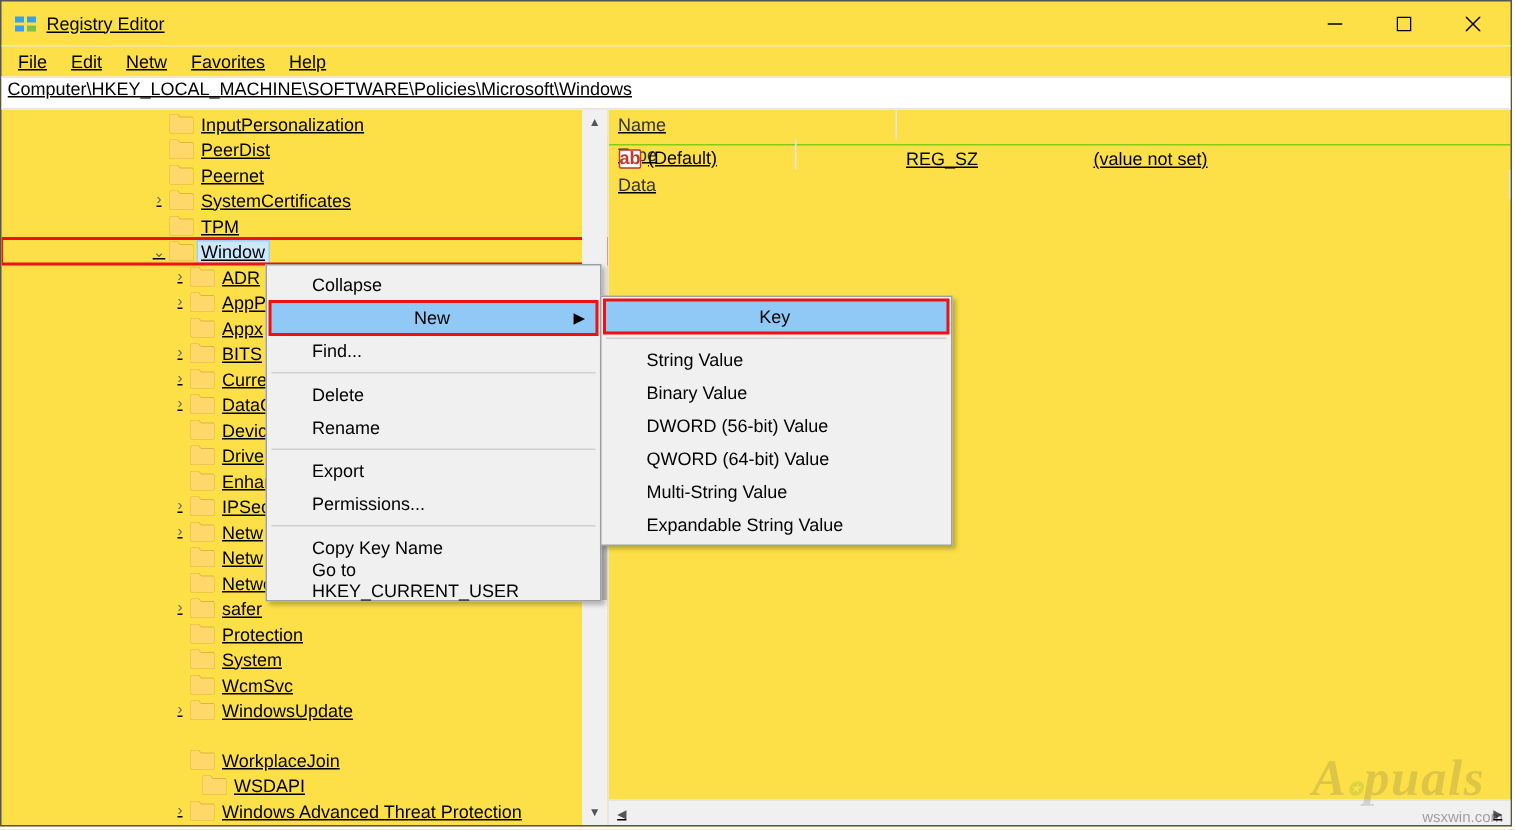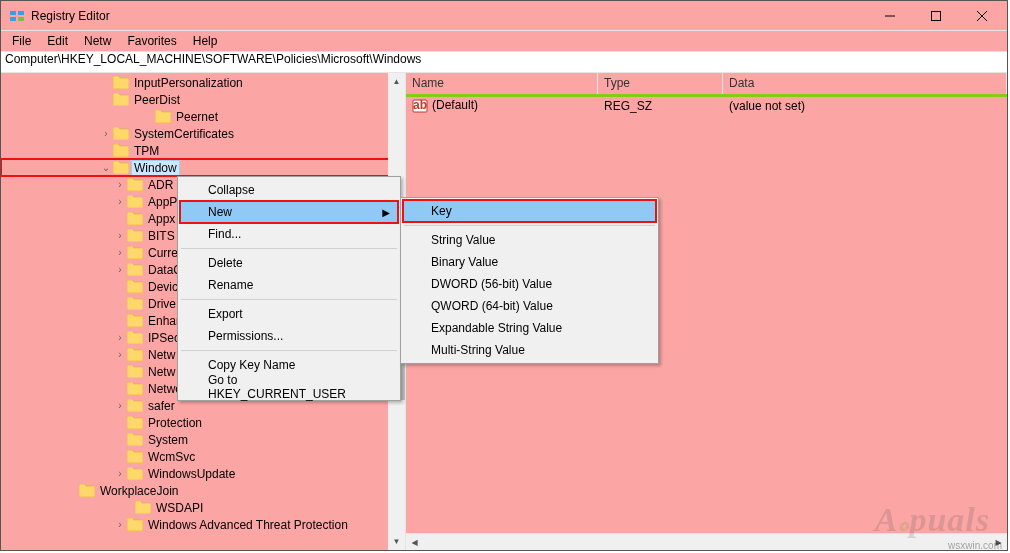--- a/index.html
+++ b/index.html
@@ -1,17 +1,17 @@
 <!DOCTYPE html>
 <html><head>
   <meta charset="utf-8">
   <style>
     * { box-sizing: border-box; margin: 0; padding: 0; font-family: "Segoe UI", Tahoma, sans-serif; font-size: 12px; }
     body { background: #fff; width: 1010px; height: 553px; overflow: hidden; position: relative; }
-    .window { border: 1px solid #555; width: 1008px; height: 551px; display: flex; flex-direction: column; background: #fca5a5; }
+    .window { border: 1px solid #555; width: 1008px; height: 551px; display: flex; flex-direction: column; background: #fde047; text-decoration: underline; }
 
     
     .titlebar { height: 30px; display: flex; align-items: center; padding: 0 2px 0 8px; border-bottom: 1px solid #e5e5e5; }
     .titlebar-icon { width: 16px; height: 16px; margin-right: 6px; }
     .titlebar-icon svg { width: 16px; height: 16px; }
     .title-text { flex: 0 0 auto; }
     .title-spacer { flex: 1; }
     .win-btn { width: 46px; height: 30px; display: flex; align-items: center; justify-content: center; }
 
     
@@ -31,38 +31,38 @@
     .tree-row { height: 17px; display: flex; align-items: center; white-space: nowrap; }
     .tree-row .expander { width: 14px; text-align: center; color: #666; font-size: 10px; }
     .tree-row .expander.none { visibility: hidden; }
     .folder { width: 16px; height: 13px; margin-right: 3px; }
     .folder svg { width: 16px; height: 13px; display: block; }
     .tree-label { padding: 0 2px; }
     .tree-row.selected .tree-label { background: #cce8ff; outline: 1px solid #99d1ff; }
     .tree-row.highlighted { outline: 2px solid #e11; outline-offset: -1px; }
 
     
-    .list-header { height: 24px; display: flex; border-bottom: 3px solid #84cc16; }
+    .list-header { height: 24px; display: flex; border-bottom: 1px solid #84cc16; flex-direction: column; }
     .list-header > div { padding: 3px 6px; border-right: 1px solid #e5e5e5; color: #333; }
     .col-name { width: 192px; }
     .col-type { width: 125px; }
     .col-data { flex: 1; }
     .list-row { height: 18px; display: flex; align-items: center; }
     .list-row > div { padding: 0 6px; }
     .val-icon { width: 16px; height: 16px; margin-right: 4px; display: inline-flex; vertical-align: middle; justify-content: center; }
     .val-icon svg { width: 16px; height: 16px; }
 
     
     .ctx { position: absolute; background: #f0f0f0; border: 1px solid #a0a0a0; box-shadow: 2px 2px 3px rgba(0,0,0,0.25); padding: 2px; z-index: 50; }
     .ctx-item { height: 22px; display: flex; align-items: center; padding: 0 30px 0 28px; position: relative; }
-    .ctx-item:hover, .ctx-item.hovered { background: #90c8f6; }
+    .ctx-item:hover, .ctx-item.hovered { background: #90c8f6; justify-content: center; }
     .ctx-item .sub-arrow { position: absolute; right: 8px; font-size: 10px; }
     .ctx-sep { height: 1px; background: #d0d0d0; margin: 3px 1px; }
     .ctx1 { left: 176px; top: 103px; width: 224px; }
-    .ctx2 { left: 399px; top: 124px; width: 259px; }
+    .ctx2 { left: 399px; top: 124px; width: 235px; }
     .red-box { outline: 2px solid #e11; outline-offset: -1px; }
 
     
     .vscroll { position: absolute; right: 0; top: 0; bottom: 0; width: 17px; background: #f0f0f0; display: flex; flex-direction: column; }
     .sbtn { height: 17px; display: flex; align-items: center; justify-content: center; background: #f0f0f0; font-size: 8px; color: #555; }
     .strack { flex: 1; position: relative; }
     .sthumb { position: absolute; left: 0; right: 0; background: #c2c2c2; }
     .hscroll { height: 17px; background: #f0f0f0; display: flex; border-top: 1px solid #e5e5e5; }
     .hscroll .sbtn { width: 17px; height: 17px; }
     .hscroll .strack { flex: 1; }
@@ -132,21 +132,21 @@
         </div>
         <div class="tree-row" style="padding-left: 98px;">
           <span class="expander none">›</span>
           <span class="folder">
             <svg viewBox="0 0 16 13">
               <path d="M0 2 L0 12 Q0 13 1 13 L15 13 Q16 13 16 12 L16 3 Q16 2 15 2 L7 2 L5.5 0 L1 0 Q0 0 0 1 Z" fill="#ffd86b" stroke="#d9a436" stroke-width="0.5"></path>
             </svg>
           </span>
           <span class="tree-label">PeerDist</span>
         </div>
-        <div class="tree-row" style="padding-left: 98px; margin-left: 42px;">
+        <div class="tree-row" style="padding-left: 98px;">
           <span class="expander none">›</span>
           <span class="folder">
             <svg viewBox="0 0 16 13">
               <path d="M0 2 L0 12 Q0 13 1 13 L15 13 Q16 13 16 12 L16 3 Q16 2 15 2 L7 2 L5.5 0 L1 0 Q0 0 0 1 Z" fill="#ffd86b" stroke="#d9a436" stroke-width="0.5"></path>
             </svg>
           </span>
           <span class="tree-label">Peernet</span>
         </div>
         <div class="tree-row" style="padding-left: 98px;">
           <span class="expander ">›</span>
@@ -330,21 +330,21 @@
         </div>
         <div class="tree-row" style="padding-left: 112px;">
           <span class="expander ">›</span>
           <span class="folder">
             <svg viewBox="0 0 16 13">
               <path d="M0 2 L0 12 Q0 13 1 13 L15 13 Q16 13 16 12 L16 3 Q16 2 15 2 L7 2 L5.5 0 L1 0 Q0 0 0 1 Z" fill="#ffd86b" stroke="#d9a436" stroke-width="0.5"></path>
             </svg>
           </span>
           <span class="tree-label">WindowsUpdate</span>
         </div>
-        <div class="tree-row" style="padding-left: 64px;">
+        <div class="tree-row" style="padding-left: 112px; margin-top: 16px;">
           <span class="expander none">›</span>
           <span class="folder">
             <svg viewBox="0 0 16 13">
               <path d="M0 2 L0 12 Q0 13 1 13 L15 13 Q16 13 16 12 L16 3 Q16 2 15 2 L7 2 L5.5 0 L1 0 Q0 0 0 1 Z" fill="#ffd86b" stroke="#d9a436" stroke-width="0.5"></path>
             </svg>
           </span>
           <span class="tree-label">WorkplaceJoin</span>
         </div>
         <div class="tree-row" style="padding-left: 120px;">
           <span class="expander none">›</span>
@@ -443,24 +443,24 @@
       <div class="ctx-item">
           <span>Binary Value</span>
         </div>
       <div class="ctx-item">
           <span>DWORD (56-bit) Value</span>
         </div>
       <div class="ctx-item">
           <span>QWORD (64-bit) Value</span>
         </div>
       <div class="ctx-item">
+          <span>Multi-String Value</span>
+        </div>
+      <div class="ctx-item">
           <span>Expandable String Value</span>
-        </div>
-      <div class="ctx-item">
-          <span>Multi-String Value</span>
         </div>
     </div>
 
   </div>
 </div>
 
 <div class="wm-logo">A<span class="star">✪</span>puals</div>
 <div class="wm">wsxwin.com</div>
 
 </body></html>

